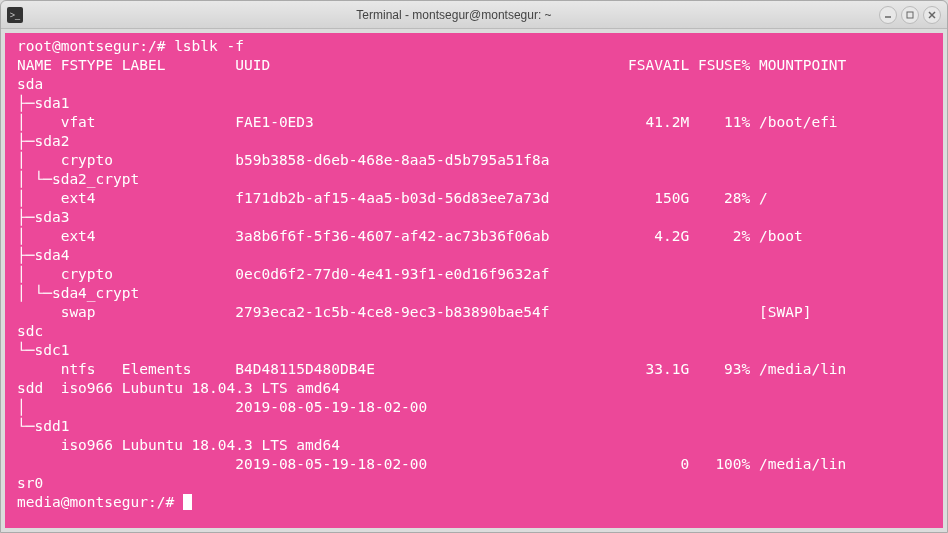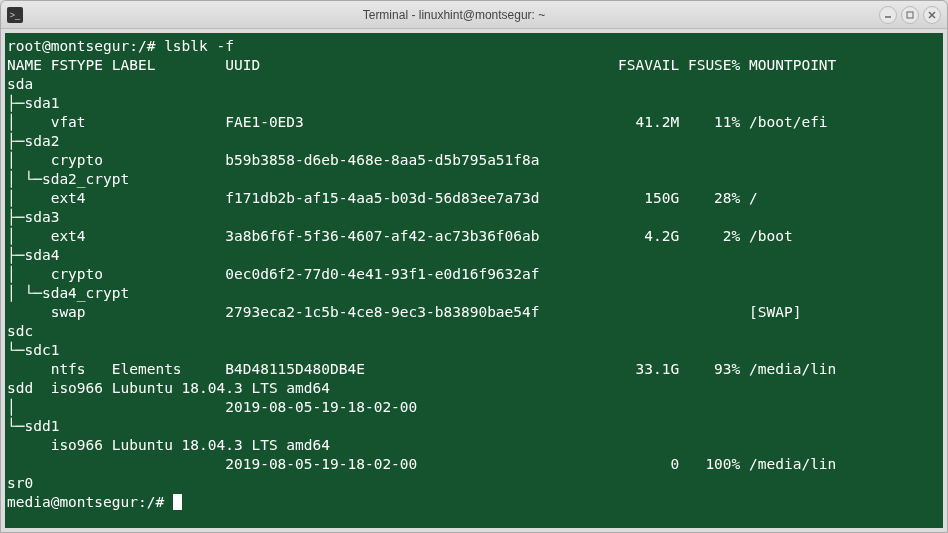--- a/index.html
+++ b/index.html
@@ -63,22 +63,22 @@
       border: 1px solid #bbb;
       display: flex;
       align-items: center;
       justify-content: center;
       font-size: 10px;
       color: #666;
       cursor: pointer;
     }
     .terminal {
       flex: 1;
-      background: #14532d;
-      padding: 4px 2px;
+      background: #ec4899;
+      padding: 4px 12px;
       font-family: "DejaVu Sans Mono", "Liberation Mono", monospace;
       font-size: 14.5px;
       line-height: 19px;
       color: #fff;
       white-space: pre;
       overflow: hidden;
       border: 4px solid #dcdcdc;
       border-top: 4px solid #dcdcdc;
     }
     .cursor {
@@ -88,21 +88,21 @@
       background: #fff;
       vertical-align: text-bottom;
     }
   </style>
 </head>
 <body>
 
 <div class="window">
   <div class="titlebar">
     <div class="title-icon">&gt;_</div>
-    <div class="title">Terminal - linuxhint@montsegur: ~</div>
+    <div class="title">Terminal - montsegur@montsegur: ~</div>
     <div class="window-controls">
       <div class="win-btn">
         <svg width="8" height="8" viewBox="0 0 8 8">
             <line x1="1" y1="6" x2="7" y2="6" stroke="#666" stroke-width="1.5"></line>
           </svg>
       </div>
       <div class="win-btn">
         <svg width="8" height="8" viewBox="0 0 8 8">
             <rect x="1" y="1" width="6" height="6" fill="none" stroke="#666" stroke-width="1"></rect>
           </svg>

